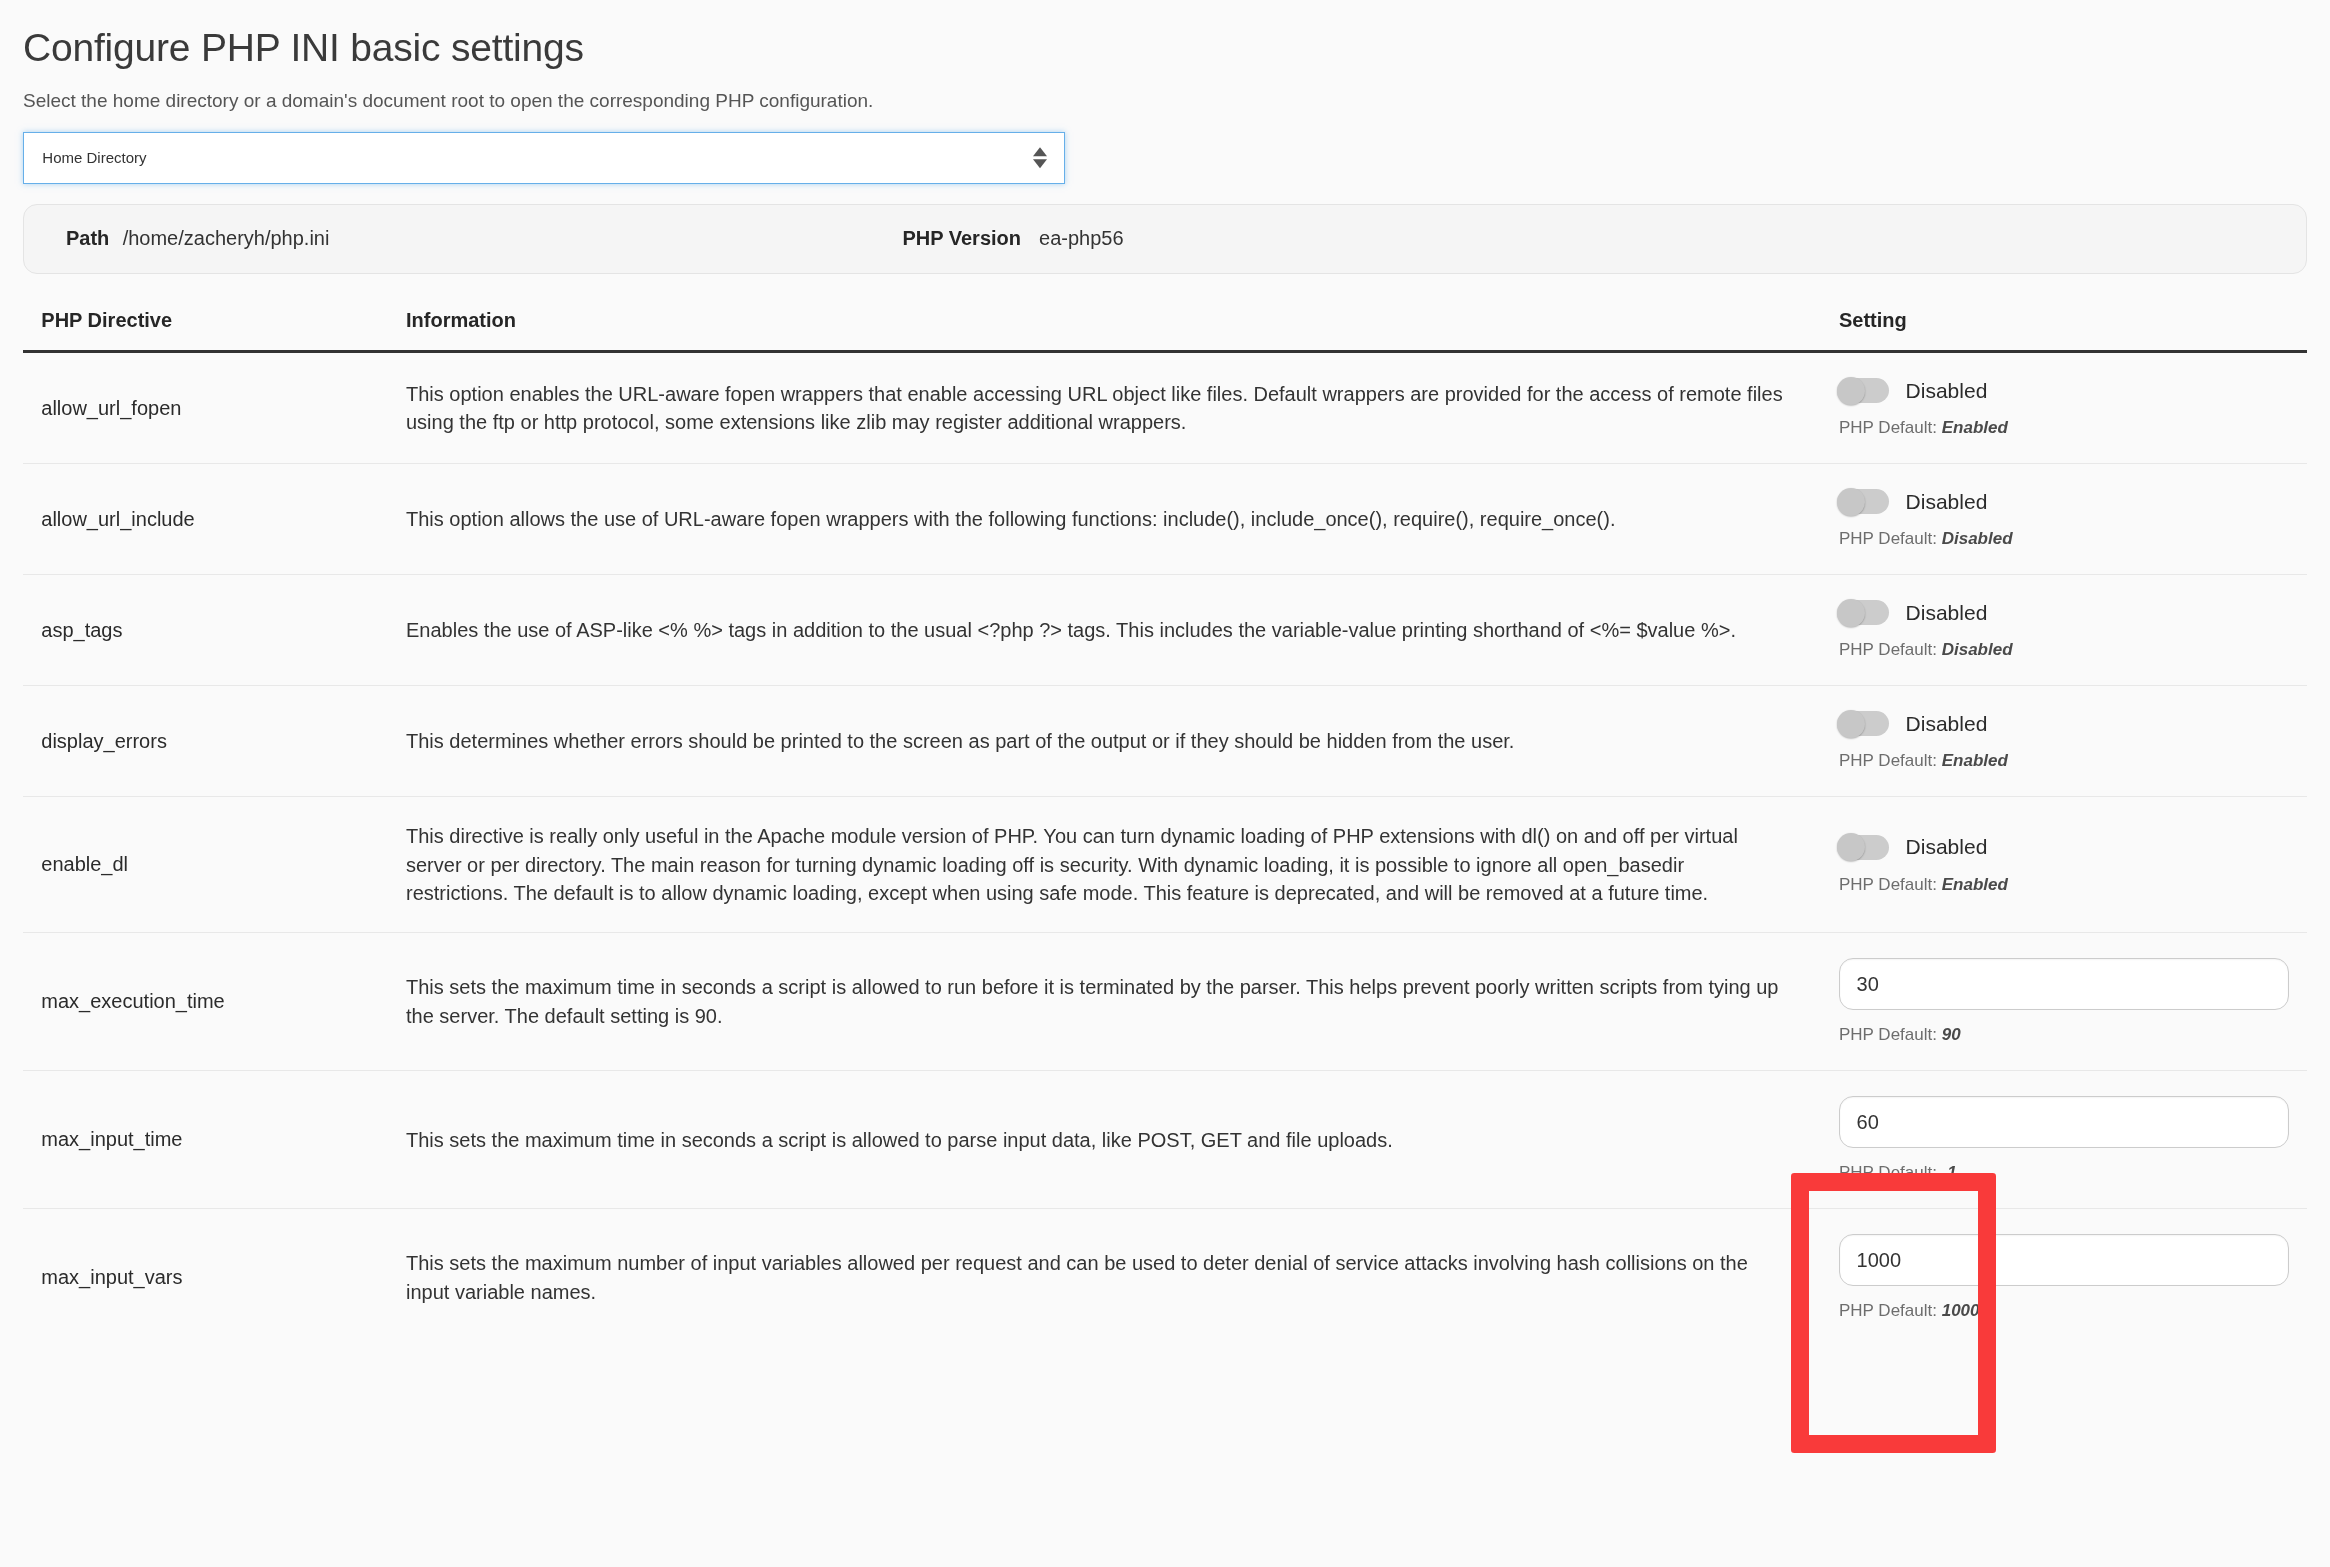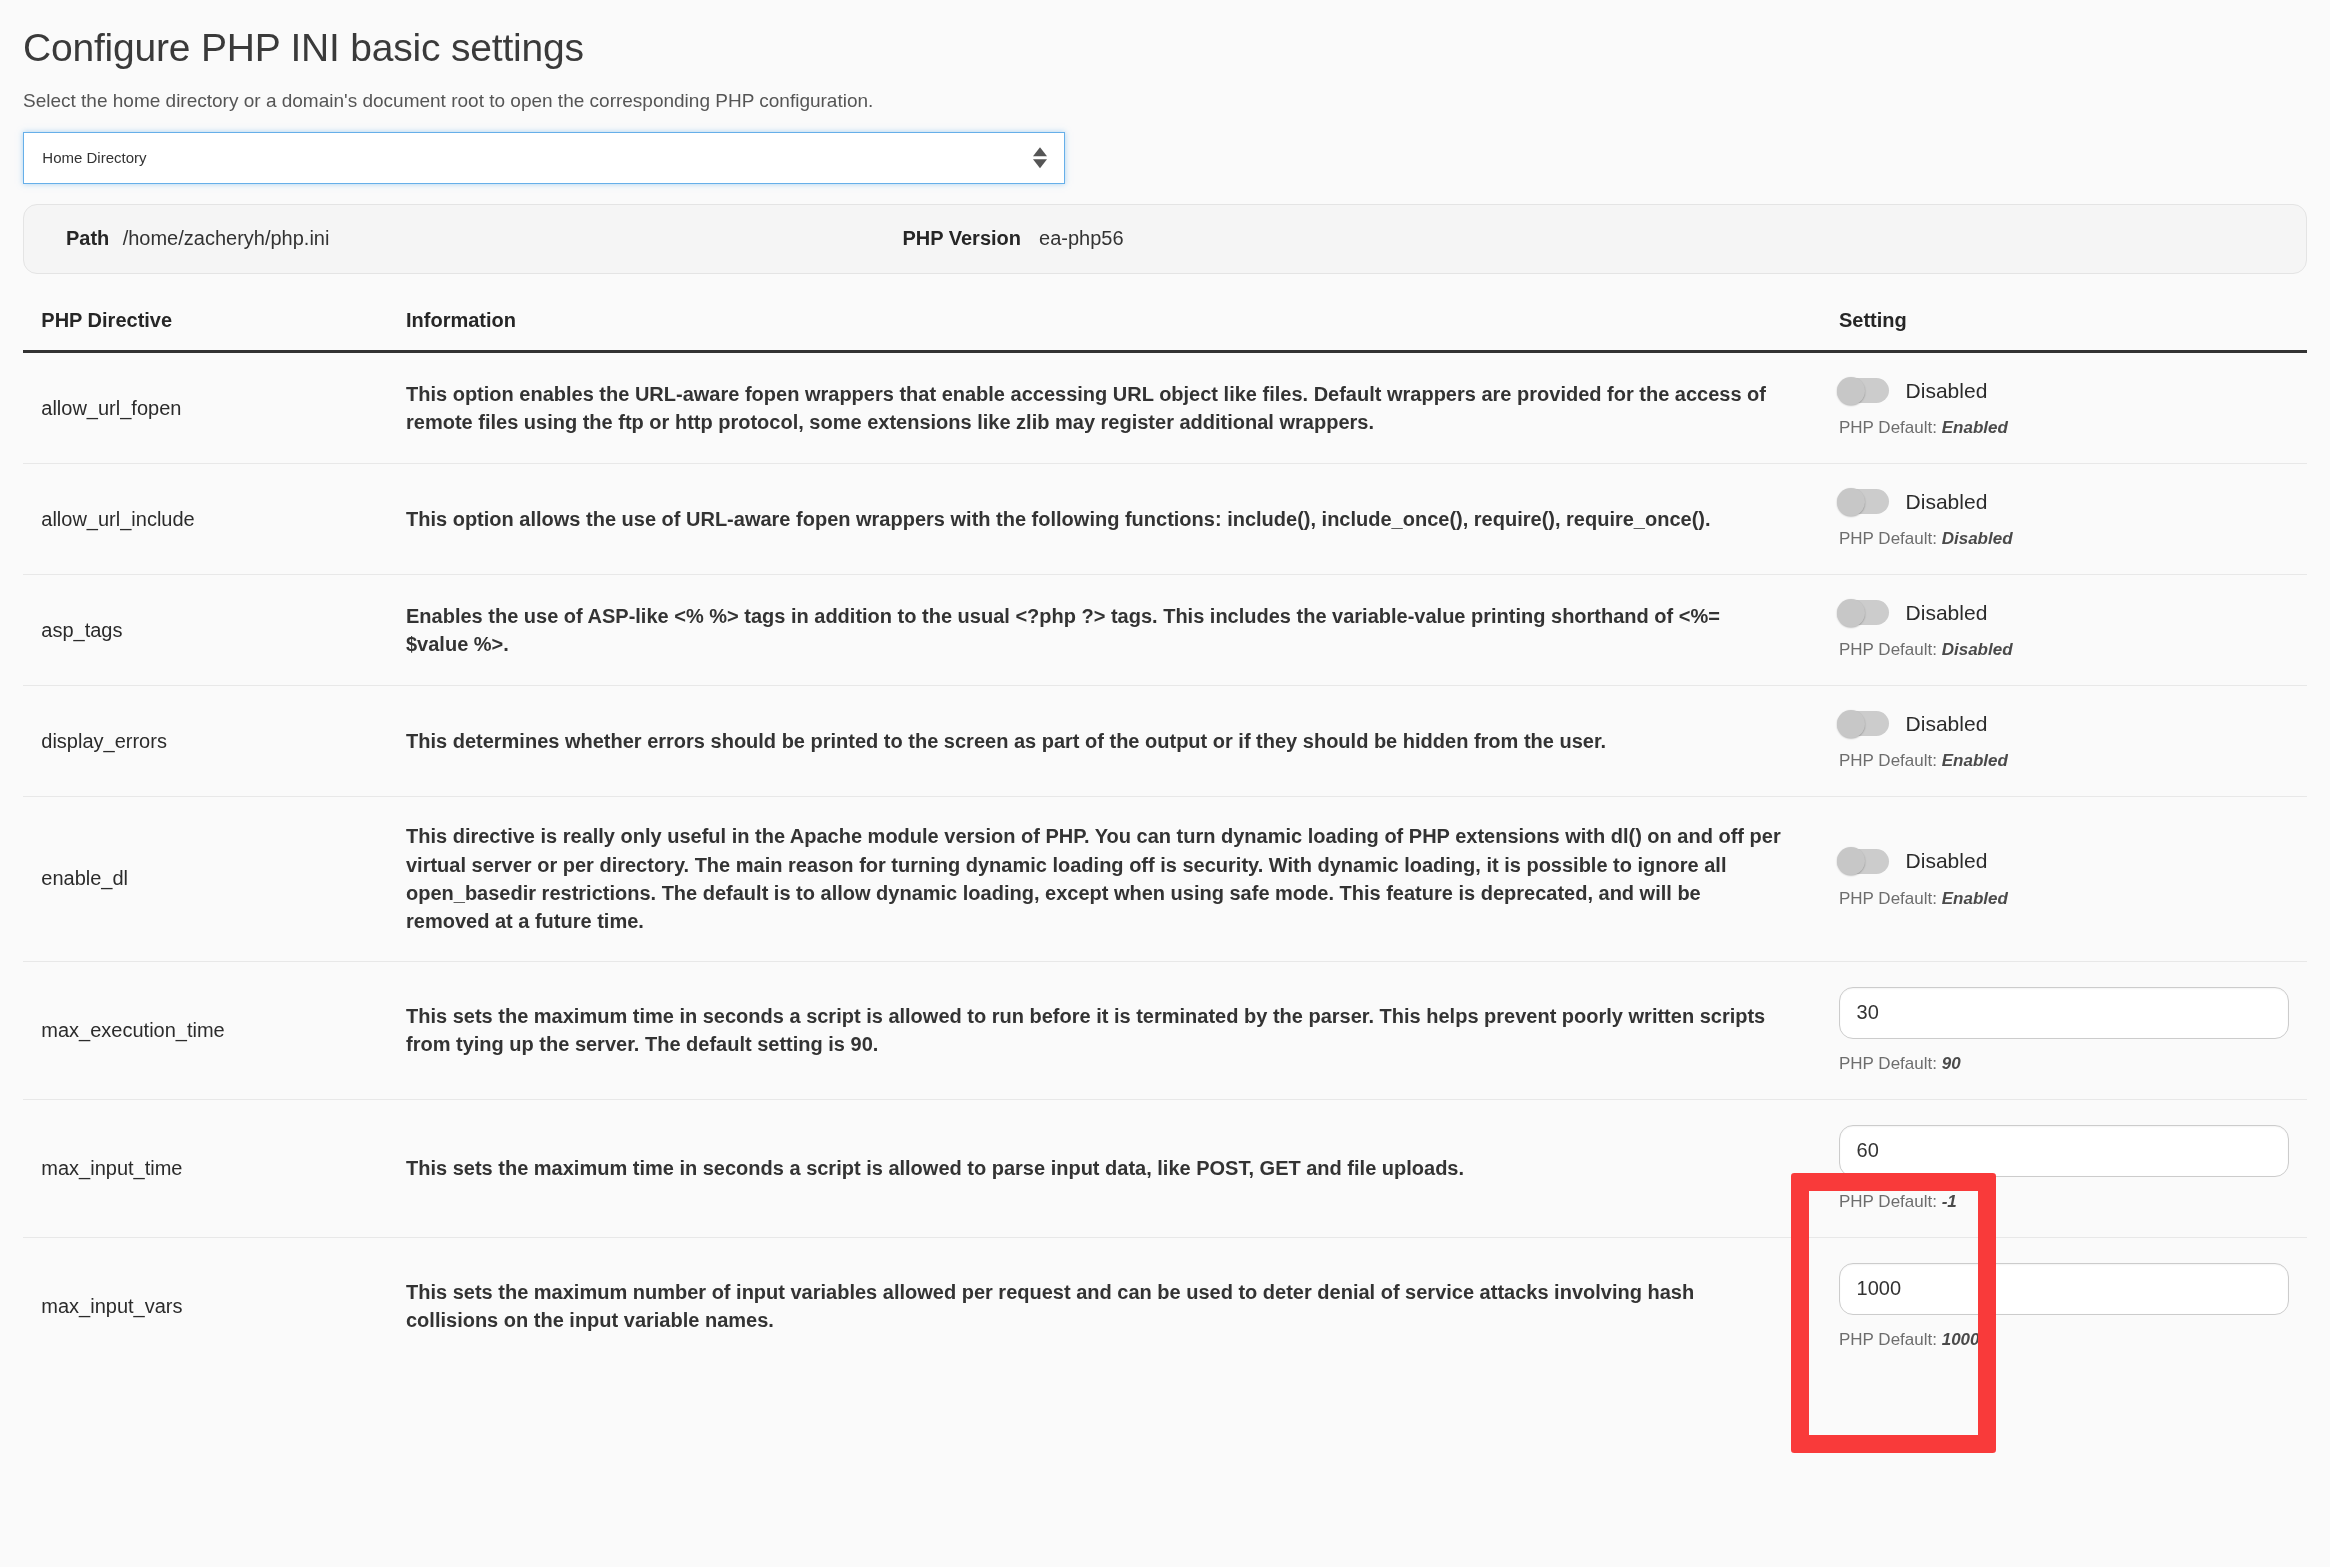--- a/index.html
+++ b/index.html
@@ -127,21 +127,20 @@
     font-size: 20px;
     color: #2b2b2b;
     padding-left: 18.3px !important;
   }
   .cell-info {
     font-size: 20px;
     color: #333;
     line-height: 1.42;
     padding-left: 33px !important;
     padding-right: 18.3px !important;
-    font-weight: bold;
   }
   .cell-setting {
     padding-left: 35px !important;
     padding-right: 18.3px !important;
   }
 
   
   .toggle-row { display: flex; align-items: center; }
   .switch {
     width: 50px; height: 25px;

